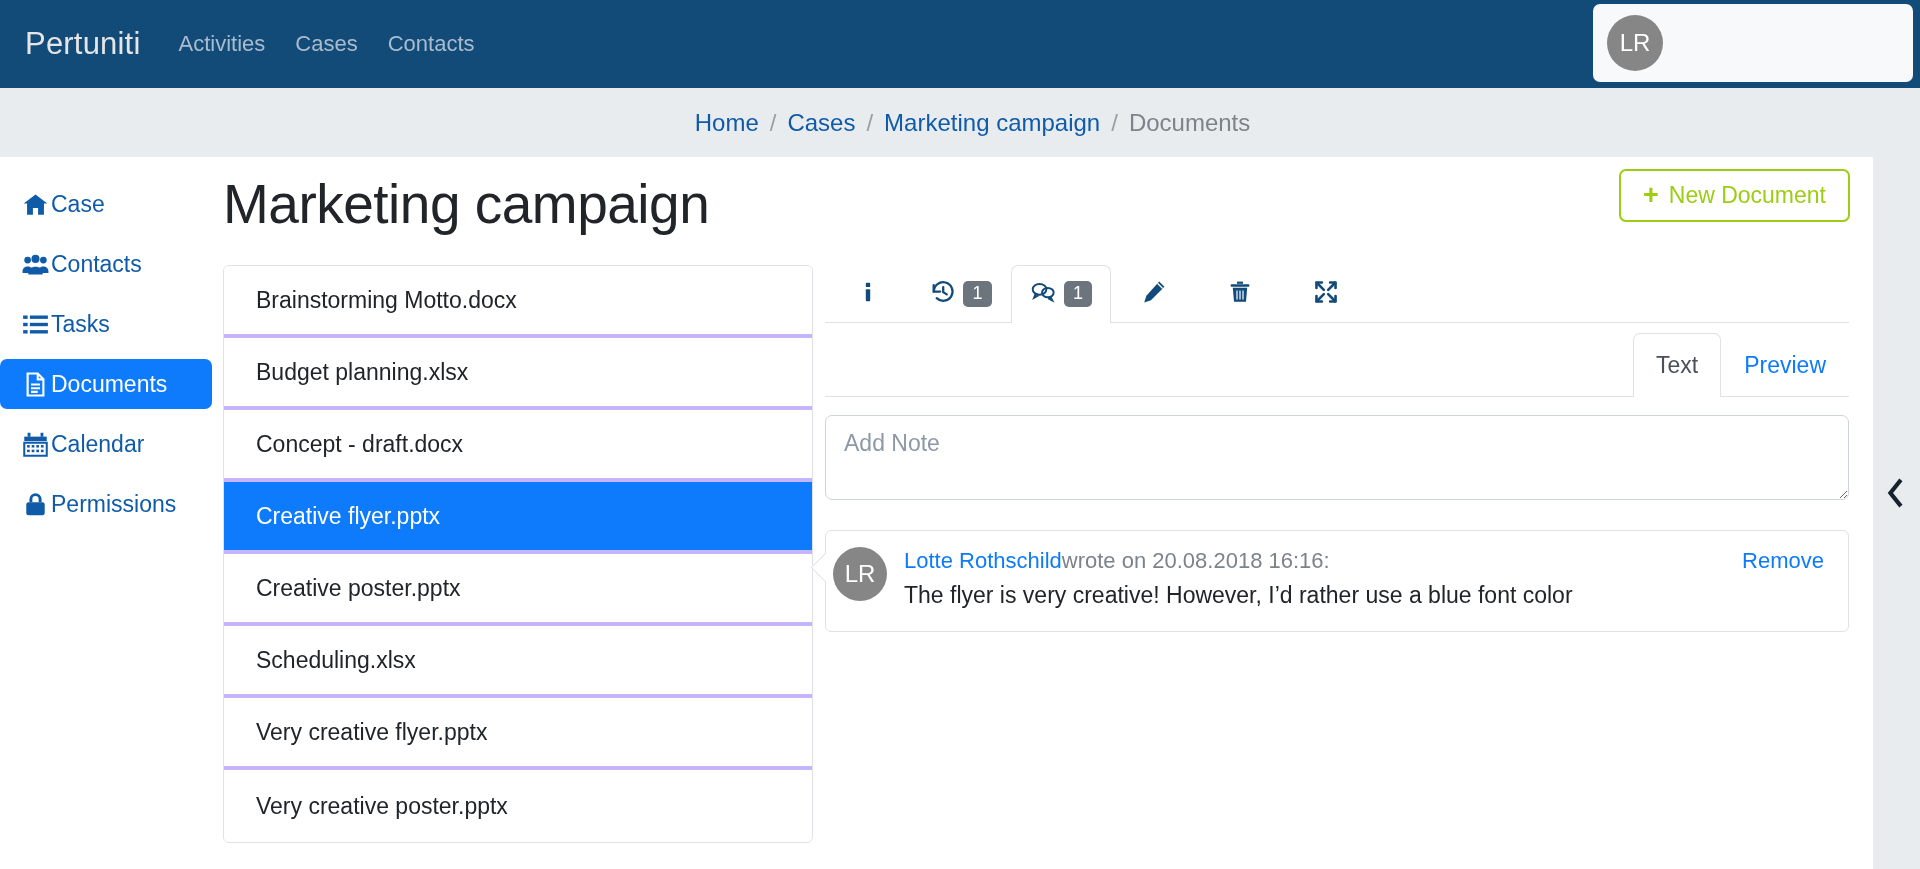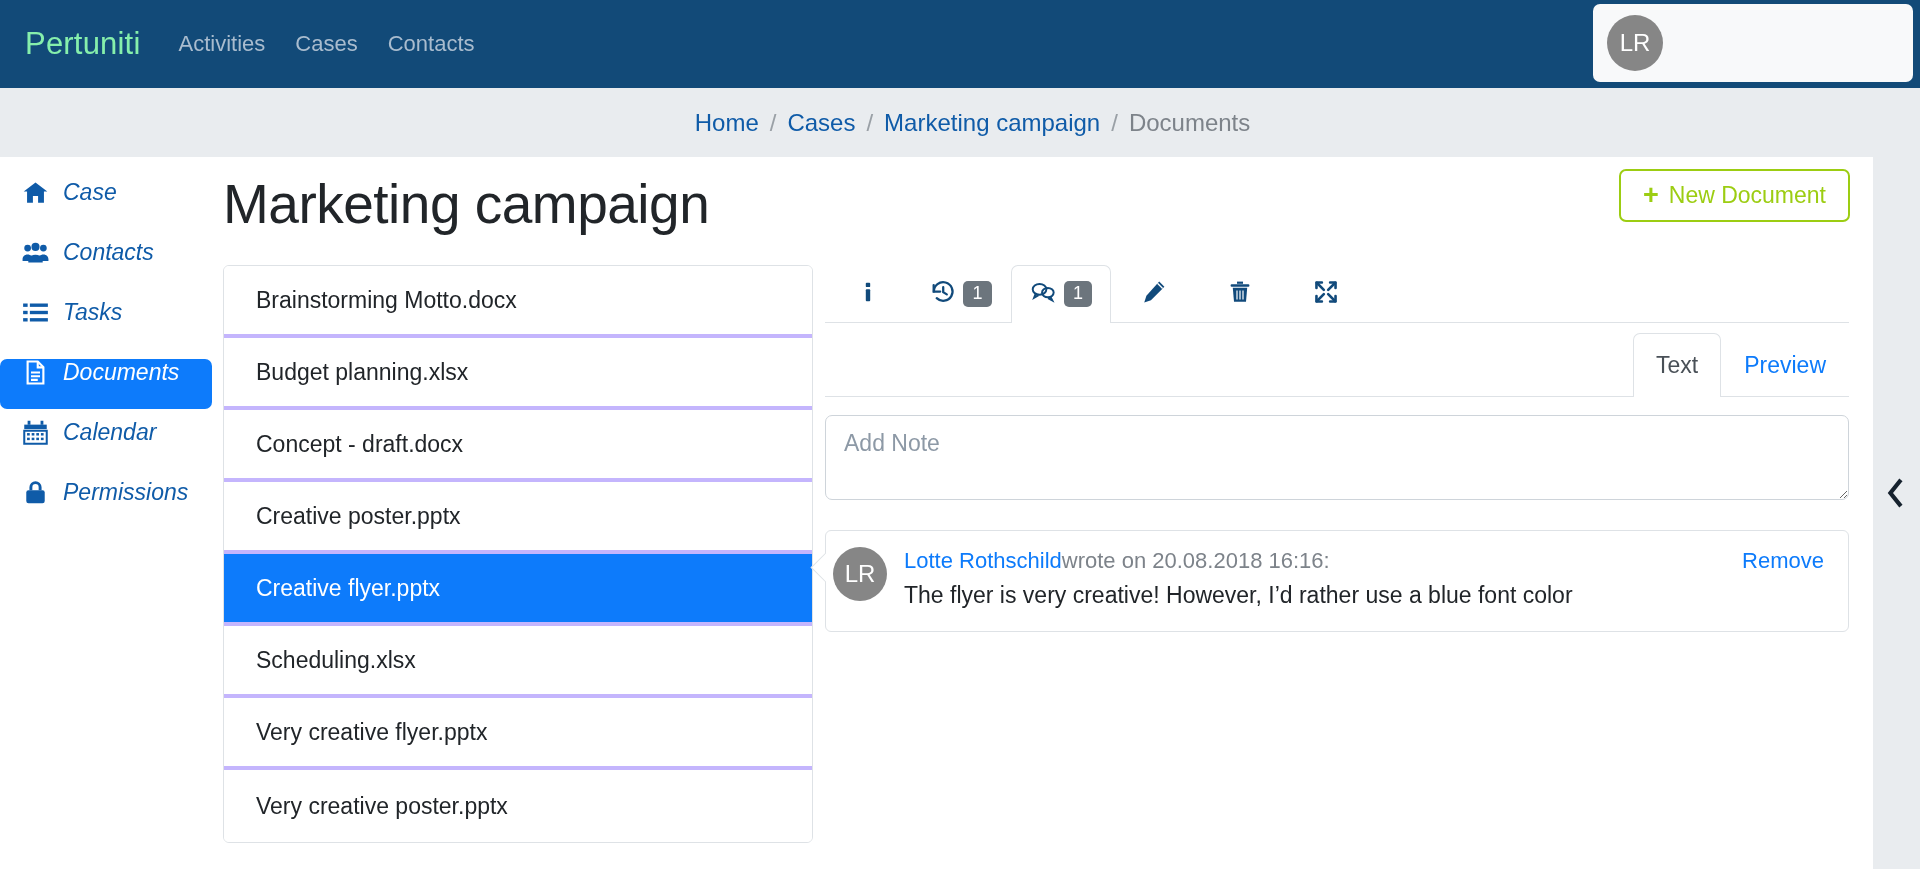--- a/index.html
+++ b/index.html
@@ -13,21 +13,21 @@
   }
 
   
   .navbar {
     position: absolute; top: 0; left: 0;
     width: 1920px; height: 88px;
     background: #124a78;
     display: flex; align-items: center;
   }
   .brand {
-    color: #86efac;
+    color: #e5e5e5;
     font-size: 31px;
     margin-left: 25px;
     margin-right: 38px;
     letter-spacing: .2px;
   }
   .nav-links { display: flex; align-items: center; gap: 30px; }
   .nav-link {
     color: #a9bcce;
     font-size: 22px;
     text-decoration: none;
@@ -77,30 +77,29 @@
   
   .panel {
     position: absolute; top: 157px; left: 0;
     width: 1873px; height: 712px;
     background: #ffffff;
   }
 
   
   .sidebar { position: absolute; top: 22px; left: 0; width: 212px; }
   .side-item {
-    display: flex; align-items: flex-start;
+    display: flex; align-items: center;
     height: 50px;
     margin-bottom: 10px;
     padding-left: 22px;
     color: #0f5ba8;
     font-size: 23px;
     border-radius: 7px;
     cursor: pointer;
-    gap: 14px;
-    font-style: italic;
+    gap: 2px;
   }
   .side-item.active { background: #0d7bfb; color: #ffffff; }
   .side-ico { width: 27px; height: 27px; display: flex; align-items: center; justify-content: center; flex: 0 0 auto; }
   .side-ico svg { display: block; }
 
   
   .page-title {
     position: absolute; top: 15px; left: 223px;
     font-size: 55px; font-weight: normal;
     color: #212529;
@@ -378,22 +377,22 @@
 
   <button class="new-doc-btn">
     <span class="plus-ico">+</span>
     <span>New Document</span>
   </button>
 
   <div class="doc-list">
     <div class="doc-item">Brainstorming Motto.docx</div>
     <div class="doc-item">Budget planning.xlsx</div>
     <div class="doc-item">Concept - draft.docx</div>
+    <div class="doc-item selected">Creative flyer.pptx</div>
     <div class="doc-item">Creative poster.pptx</div>
-    <div class="doc-item selected">Creative flyer.pptx</div>
     <div class="doc-item">Scheduling.xlsx</div>
     <div class="doc-item">Very creative flyer.pptx</div>
     <div class="doc-item">Very creative poster.pptx</div>
   </div>
 
   <div class="detail">
 
     <div class="tab-strip">
 
       <div class="ticon">

